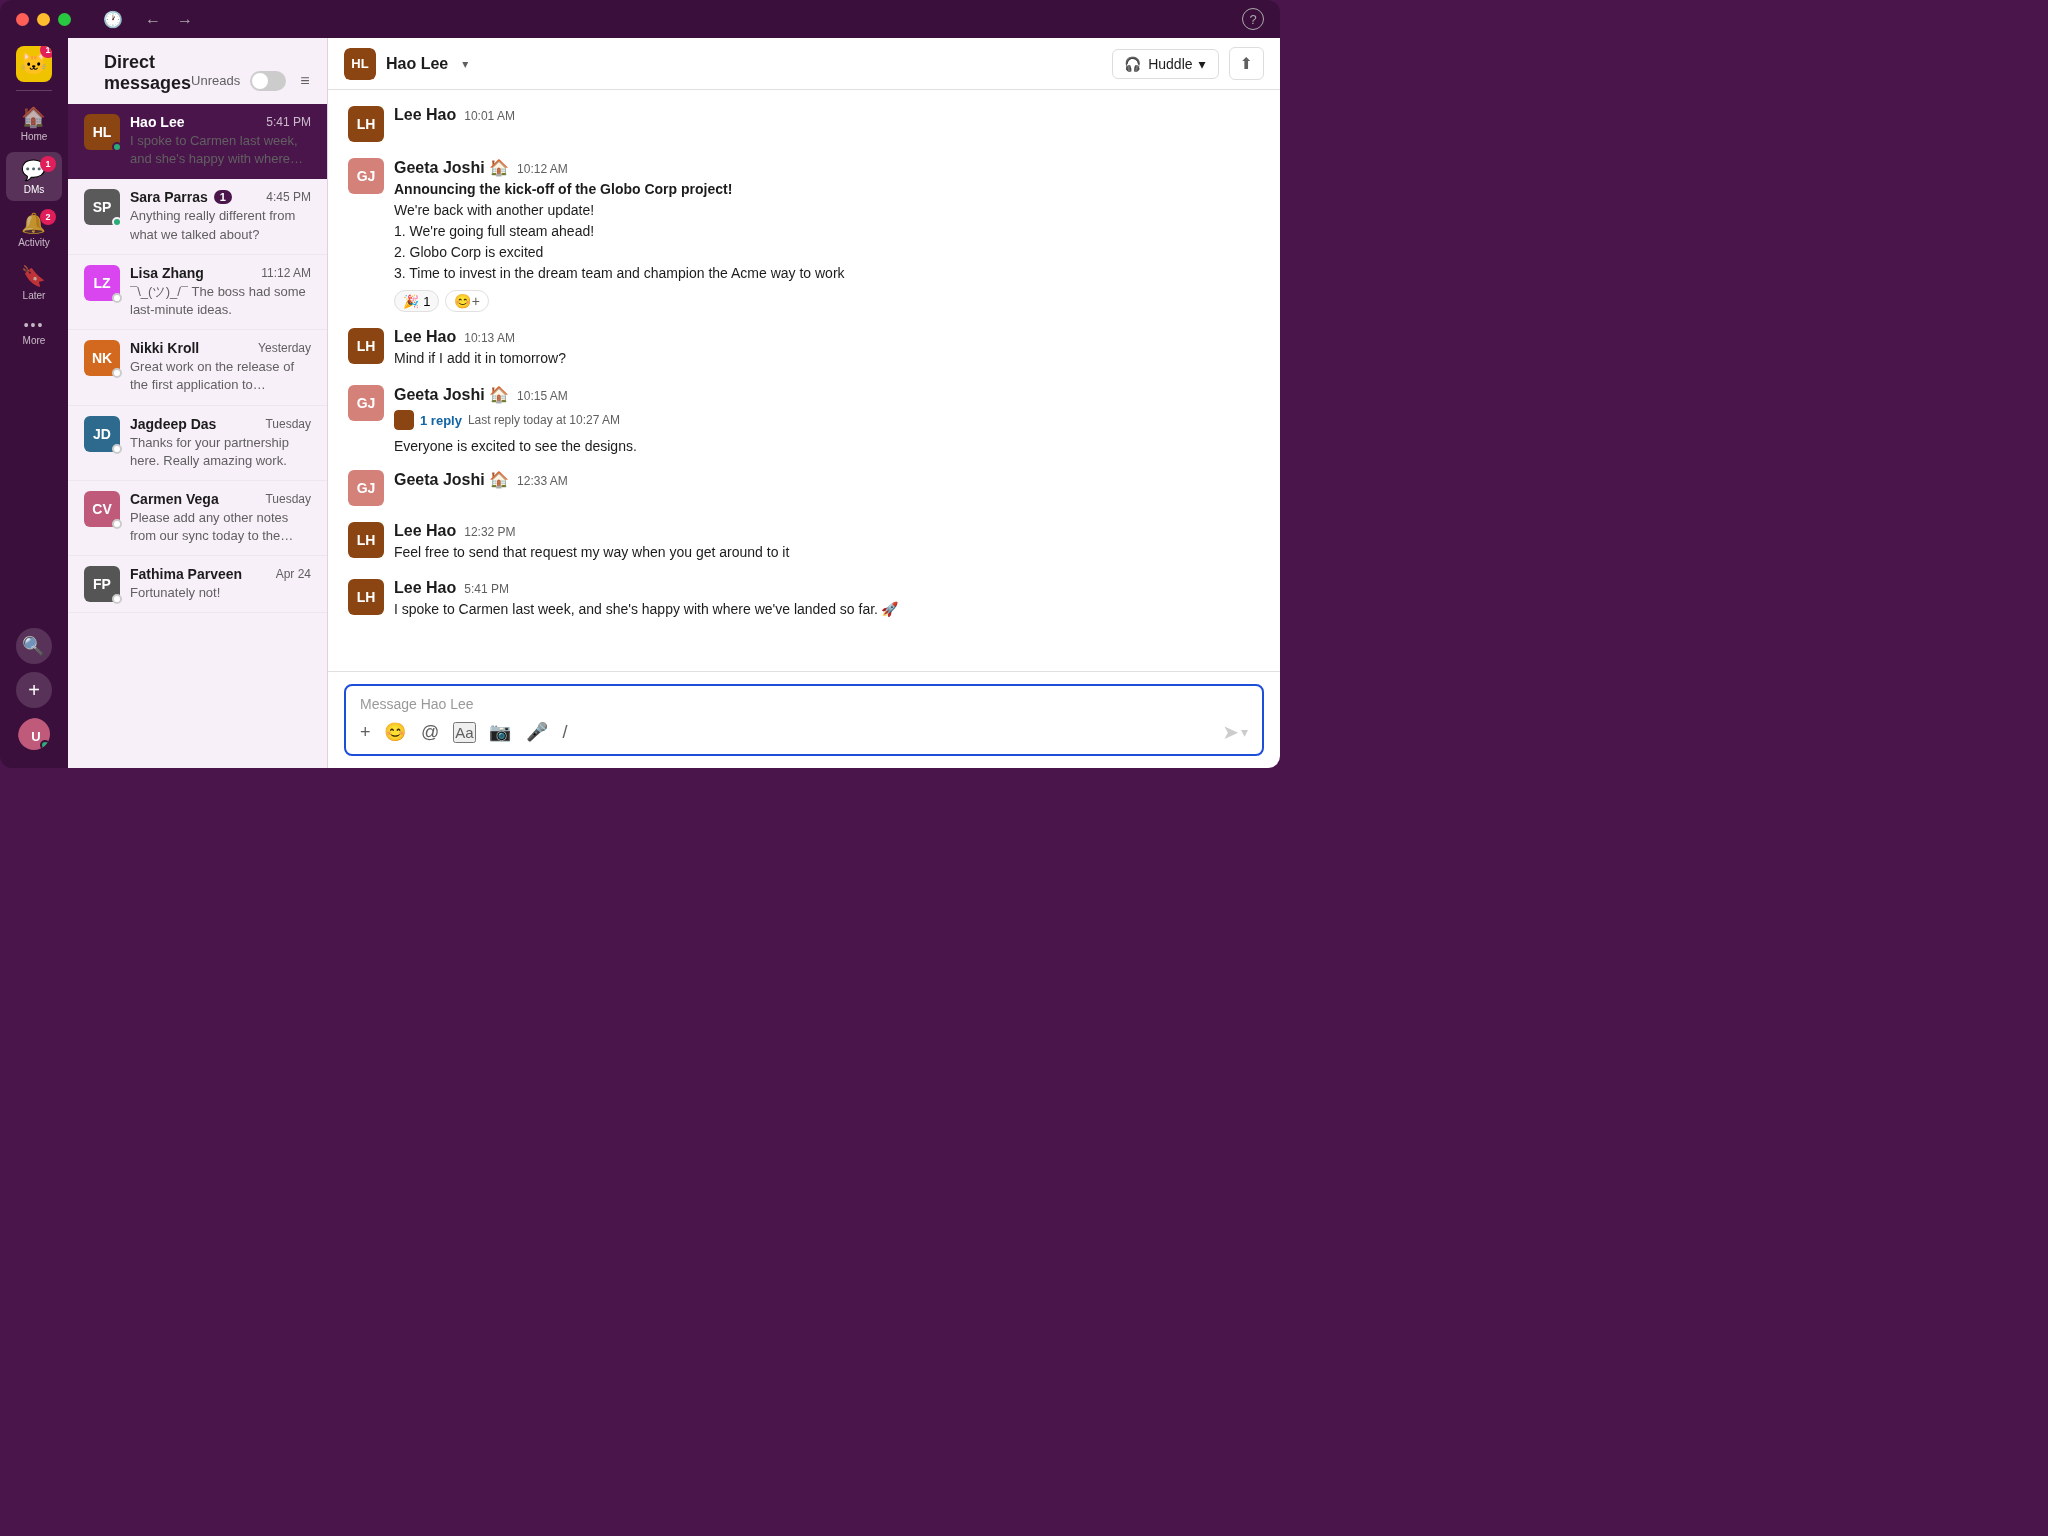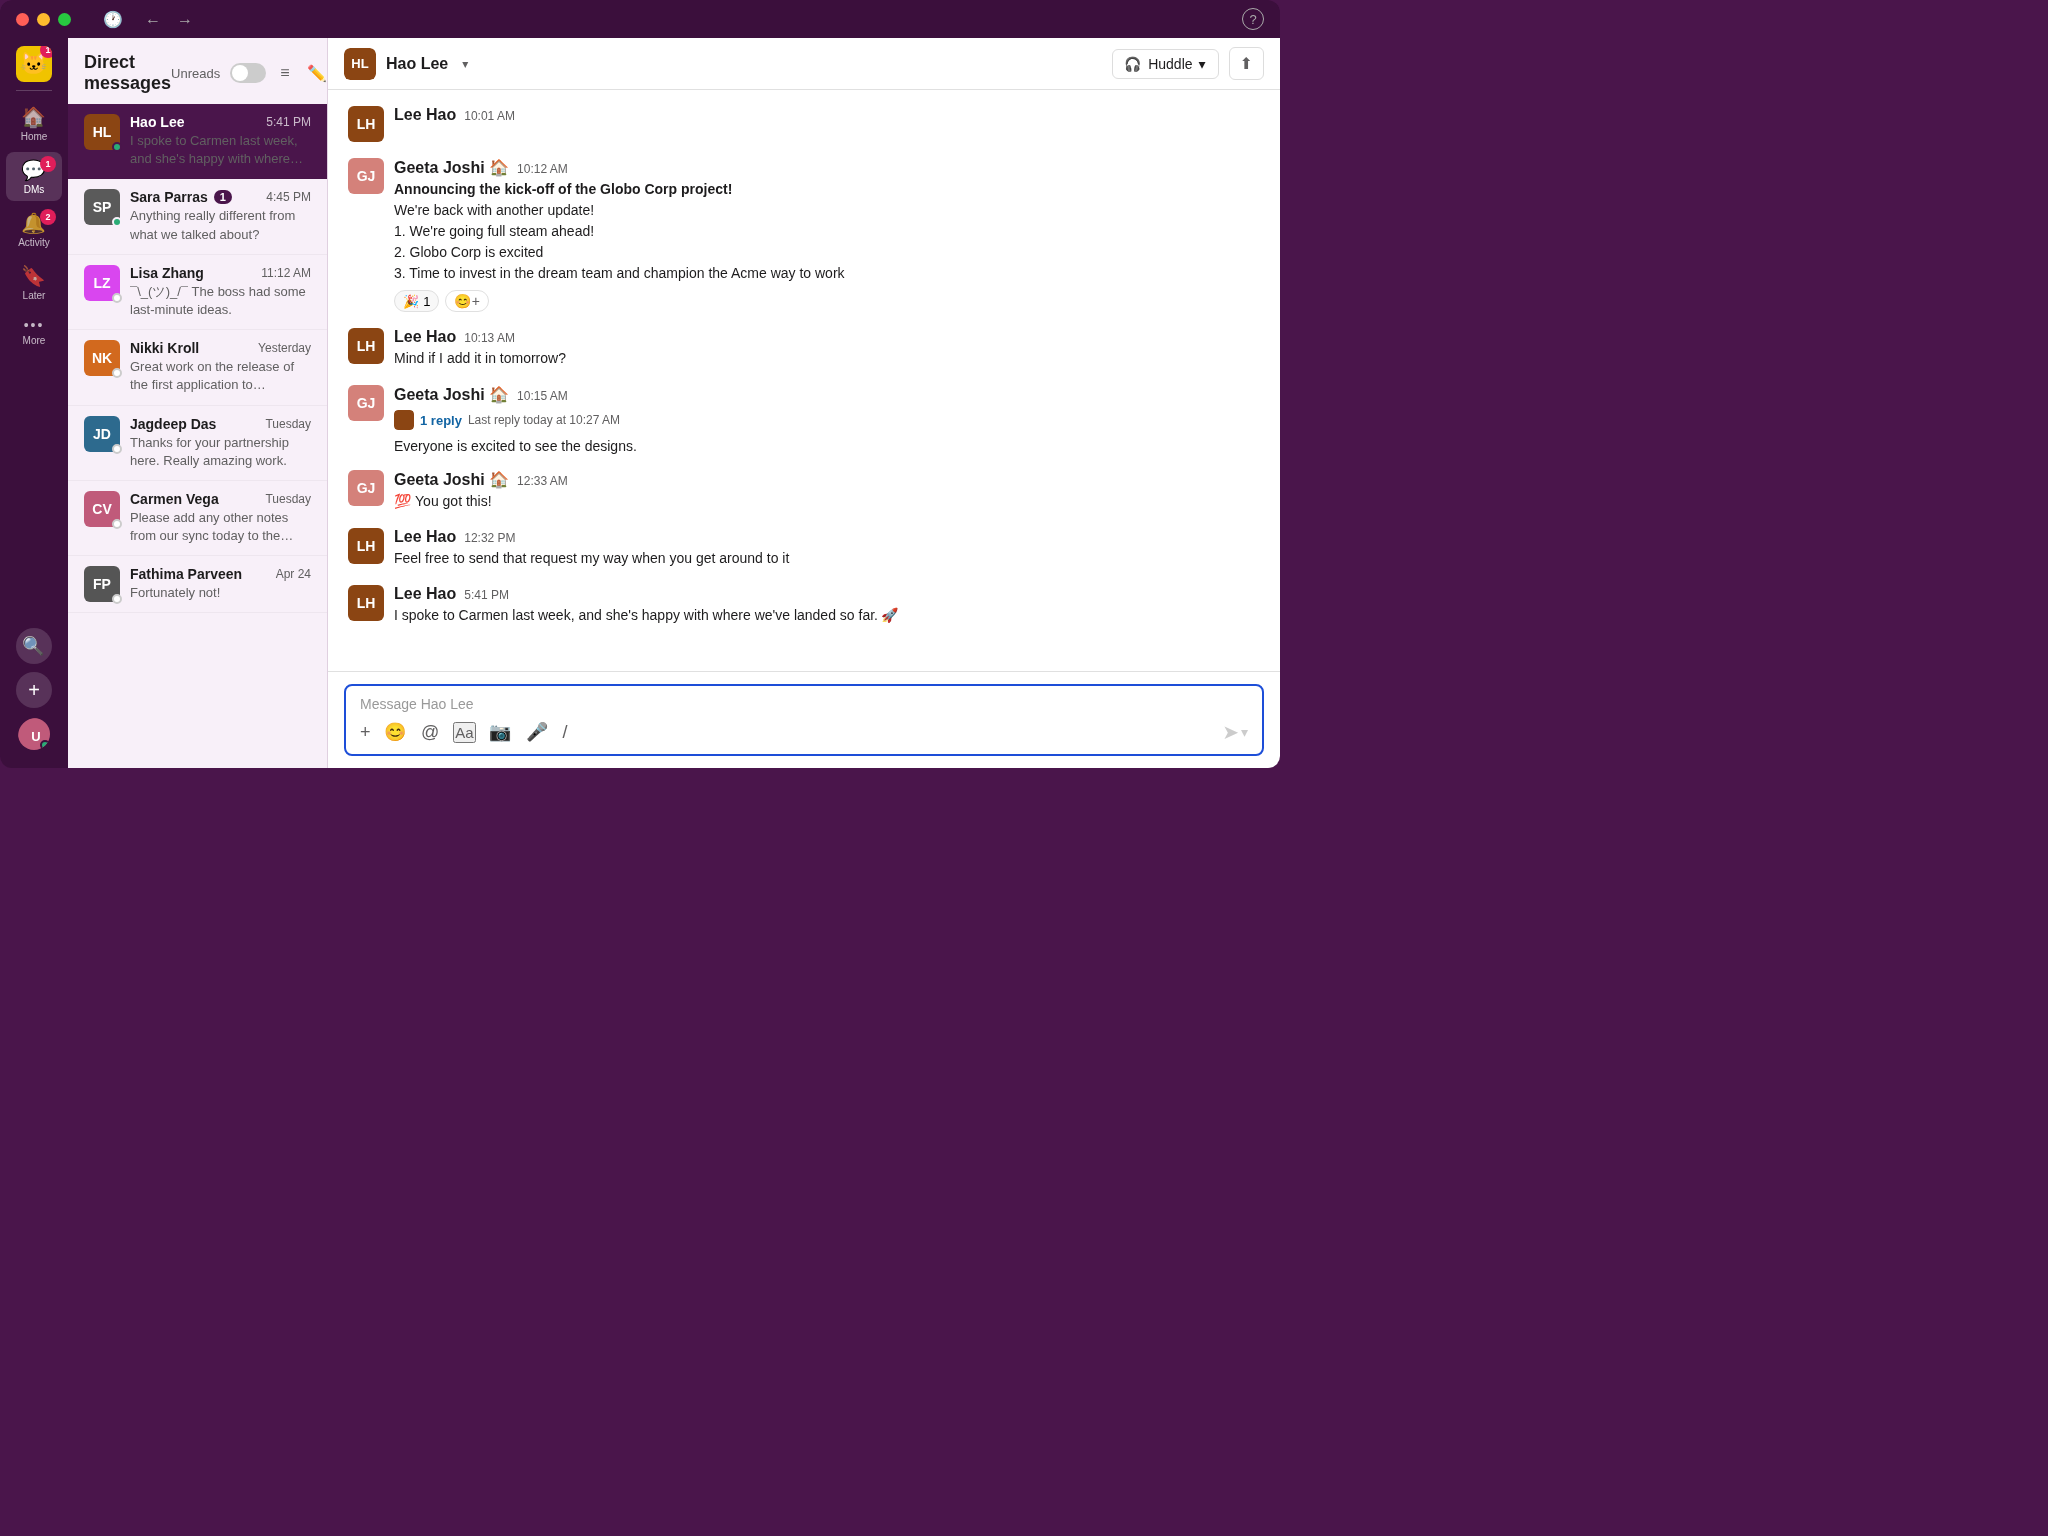--- a/index.html
+++ b/index.html
@@ -102,21 +102,21 @@
     
     .dm-panel {
       width: 260px;
       background: #f8f0f9;
       display: flex;
       flex-direction: column;
       border-right: 1px solid #e0d0e0;
     }
     .dm-header {
       padding: 14px 16px 10px;
-      display: flex; align-items: center; justify-content: space-between;
+      display: flex; align-items: flex-end; justify-content: space-between; margin-left: 20px;
     }
     .dm-title { font-size: 18px; font-weight: 700; color: #1d1c1d; }
     .dm-header-actions { display: flex; align-items: center; gap: 10px; }
     .unreads-label { font-size: 13px; color: #616061; }
     .toggle {
       width: 36px; height: 20px; border-radius: 10px;
       background: #ccc; position: relative; cursor: pointer;
     }
     .toggle-knob { width: 16px; height: 16px; border-radius: 50%; background: white; position: absolute; top: 2px; left: 2px; }
     .icon-btn { background: none; border: none; cursor: pointer; color: #616061; font-size: 16px; padding: 4px; }
@@ -505,21 +505,20 @@
 
       <div class="standalone-text">Everyone is excited to see the designs.</div>
 
       <div class="msg-group">
         <div class="avatar-circle" style="background:#d4817a;flex-shrink:0;">GJ</div>
         <div class="msg-body">
           <div class="msg-header">
             <span class="msg-author">Geeta Joshi 🏠</span>
             <span class="msg-time">12:33 AM</span>
           </div>
-          <div class="msg-text">💯 You got this!</div>
         </div>
       </div>
 
       <div class="msg-group">
         <div class="avatar-circle" style="background:#8b4513;flex-shrink:0;">LH</div>
         <div class="msg-body">
           <div class="msg-header">
             <span class="msg-author">Lee Hao</span>
             <span class="msg-time">12:32 PM</span>
           </div>

